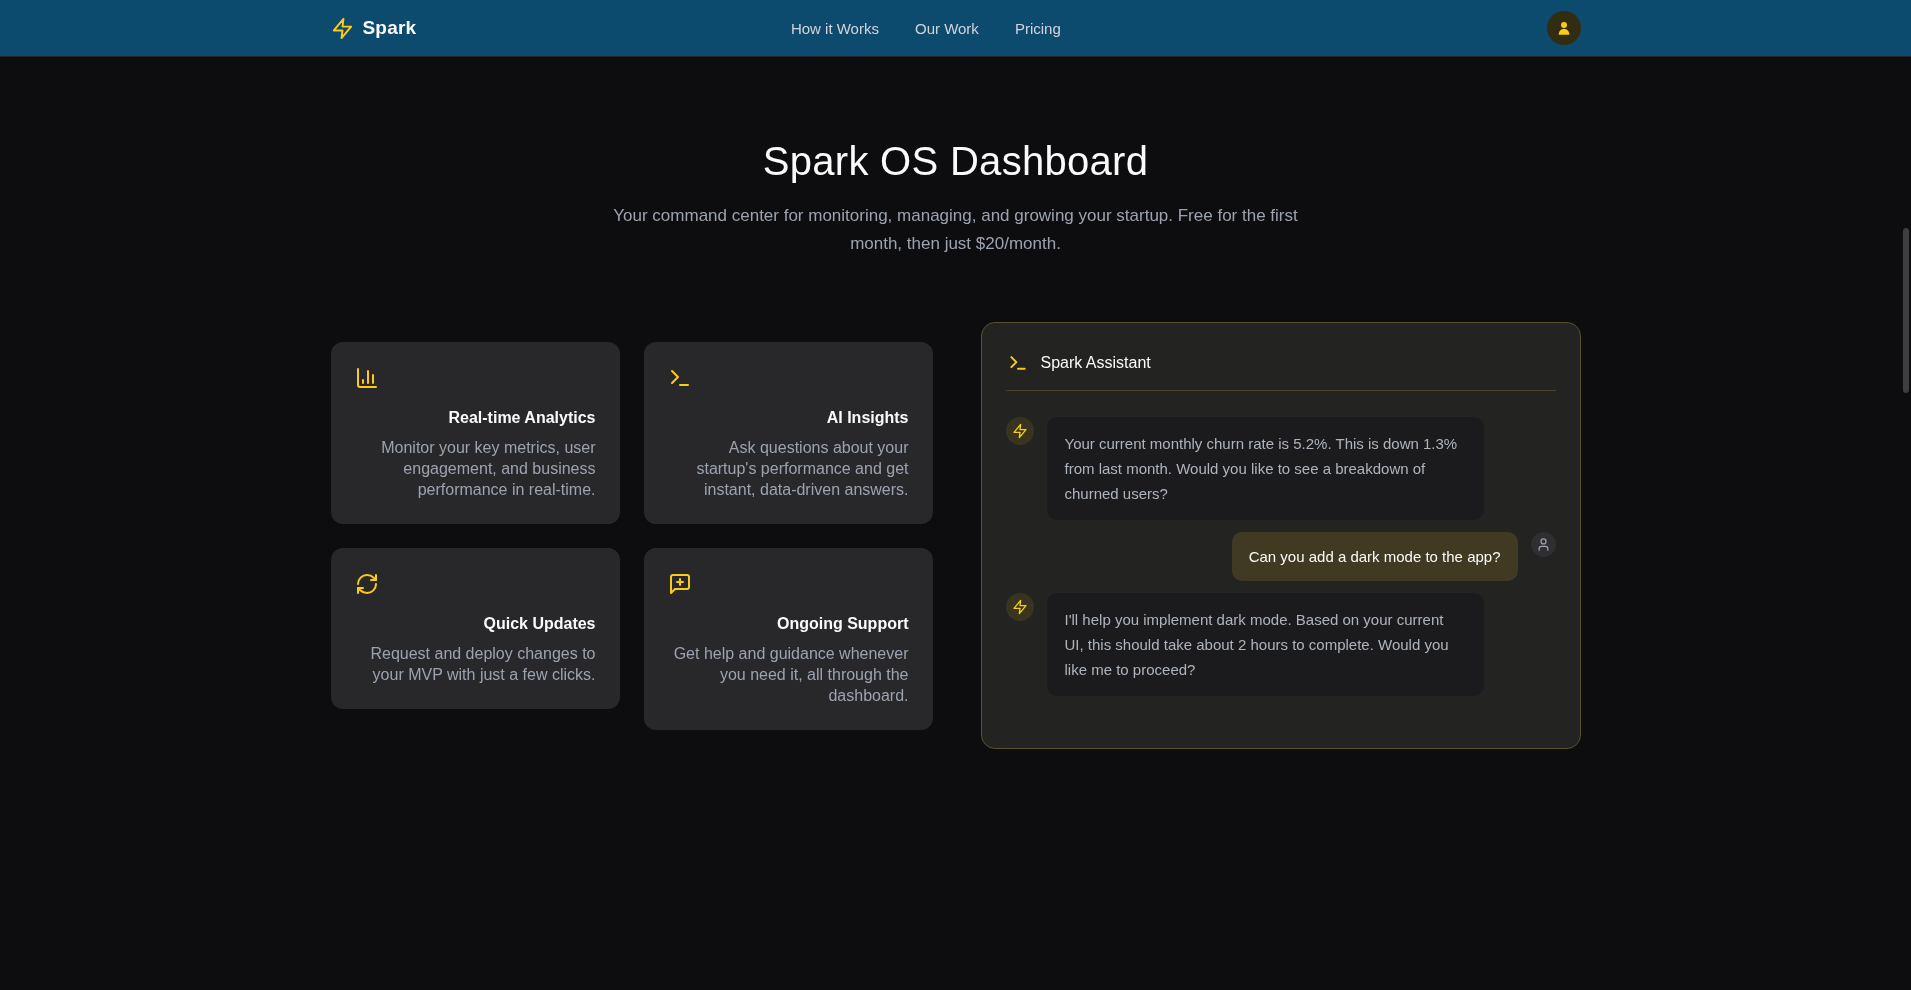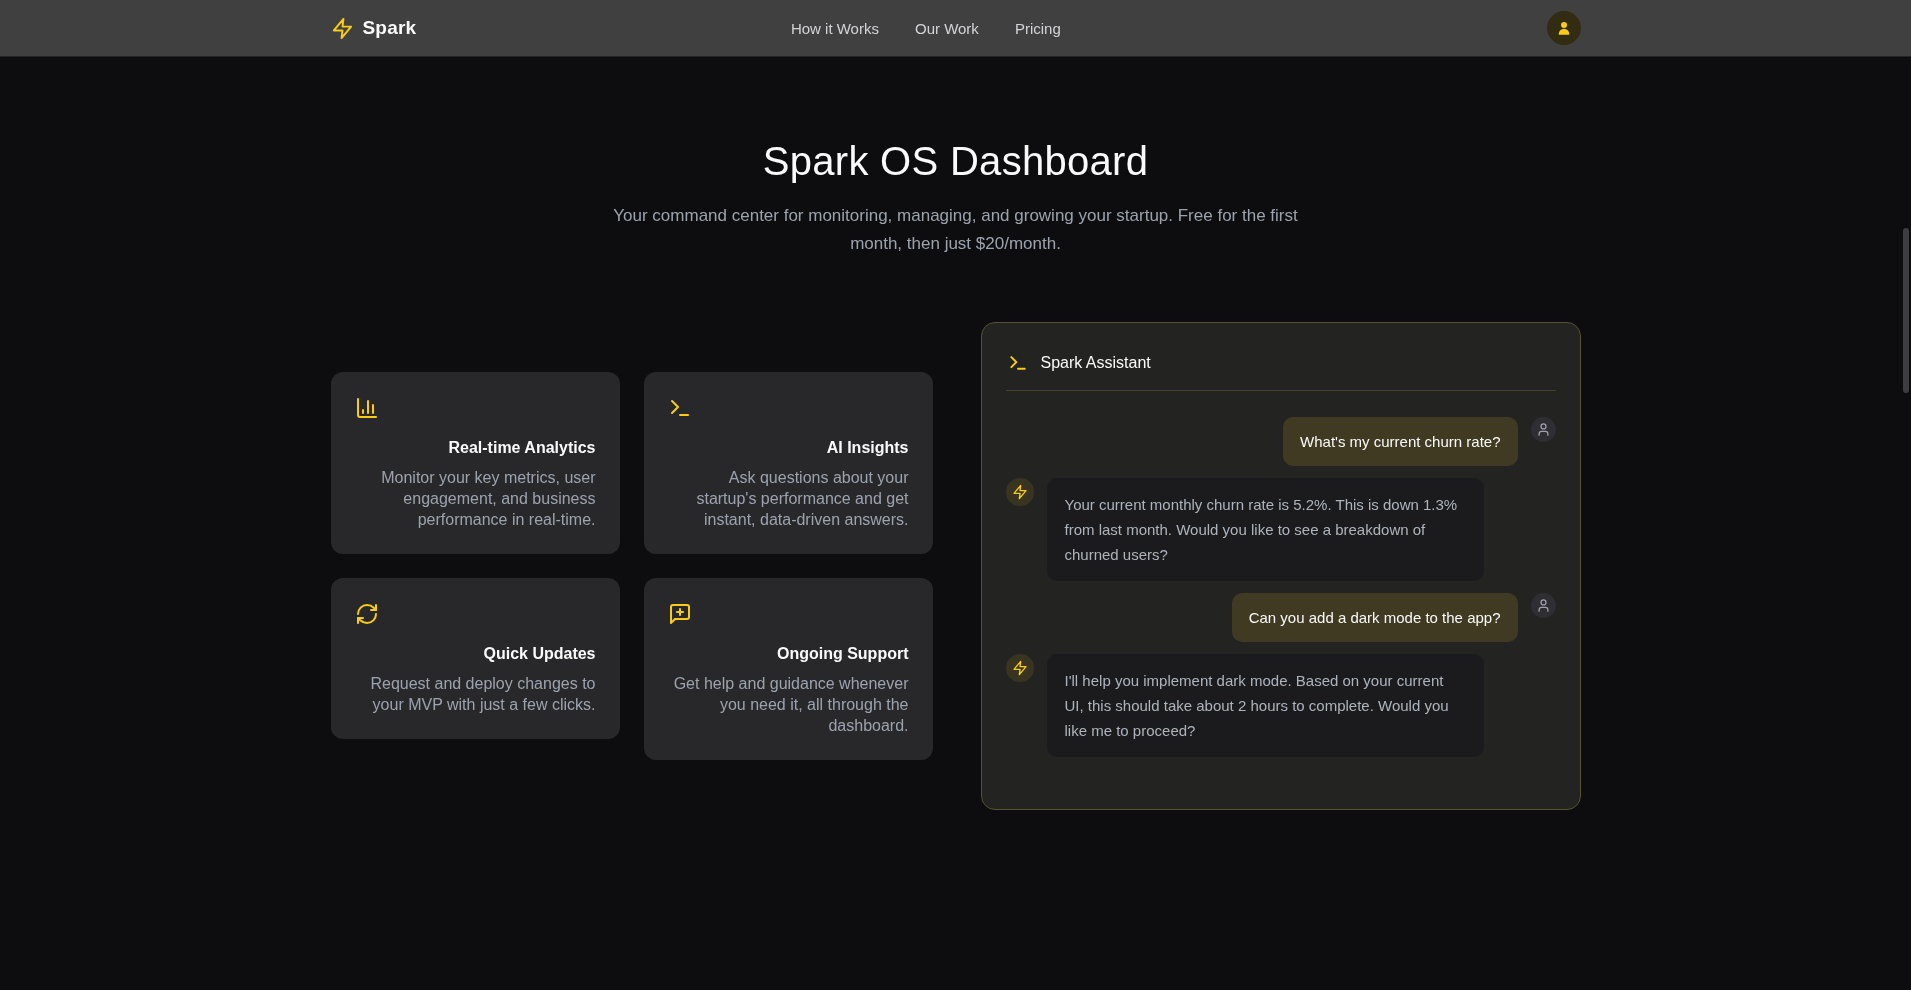--- a/index.html
+++ b/index.html
@@ -9,21 +9,21 @@
     font-family: "Liberation Sans", "DejaVu Sans", sans-serif;
     color: #f4f4f5;
     overflow: hidden;
     position: relative;
   }
   .container { width: 1250px; margin: 0 auto; }
 
   
   .navbar {
     height: 57px;
-    background: #404040;
+    background: #0c4a6e;
     border-bottom: 1px solid #26262a;
     text-align: right;
   }
   .nav-inner {
     height: 56px;
     display: flex;
     align-items: center;
     justify-content: space-between;
   }
   .brand { display: flex; align-items: center; gap: 9px; cursor: pointer; }
@@ -207,29 +207,20 @@
       <svg viewBox="0 0 24 24" fill="none" stroke="currentColor" stroke-width="2.4" stroke-linecap="round" stroke-linejoin="round">
           <polyline points="4 17 10 11 4 5"></polyline>
           <line x1="12" y1="19" x2="20" y2="19"></line>
         </svg>
       <span class="chat-title">Spark Assistant</span>
     </div>
     <hr class="chat-divider">
 
     <div class="chat-messages">
 
-      <div class="msg-row user">
-        <div class="bubble user">What's my current churn rate?</div>
-        <span class="chat-avatar user-av">
-          <svg viewBox="0 0 24 24" fill="none" stroke="currentColor" stroke-width="2" stroke-linecap="round" stroke-linejoin="round">
-              <path d="M19 21v-2a4 4 0 0 0-4-4H9a4 4 0 0 0-4 4v2"></path>
-              <circle cx="12" cy="7" r="4"></circle>
-            </svg>
-        </span>
-      </div>
 
       <div class="msg-row">
         <span class="chat-avatar bot-av">
           <svg viewBox="0 0 24 24" fill="none" stroke="currentColor" stroke-width="2" stroke-linecap="round" stroke-linejoin="round">
               <path d="M13 2 3 14h9l-1 8 10-12h-9l1-8z"></path>
             </svg>
         </span>
         <div class="bubble assistant">Your current monthly churn rate is 5.2%. This is down 1.3% from last month. Would you like to see a breakdown of churned users?</div>
       </div>
 

